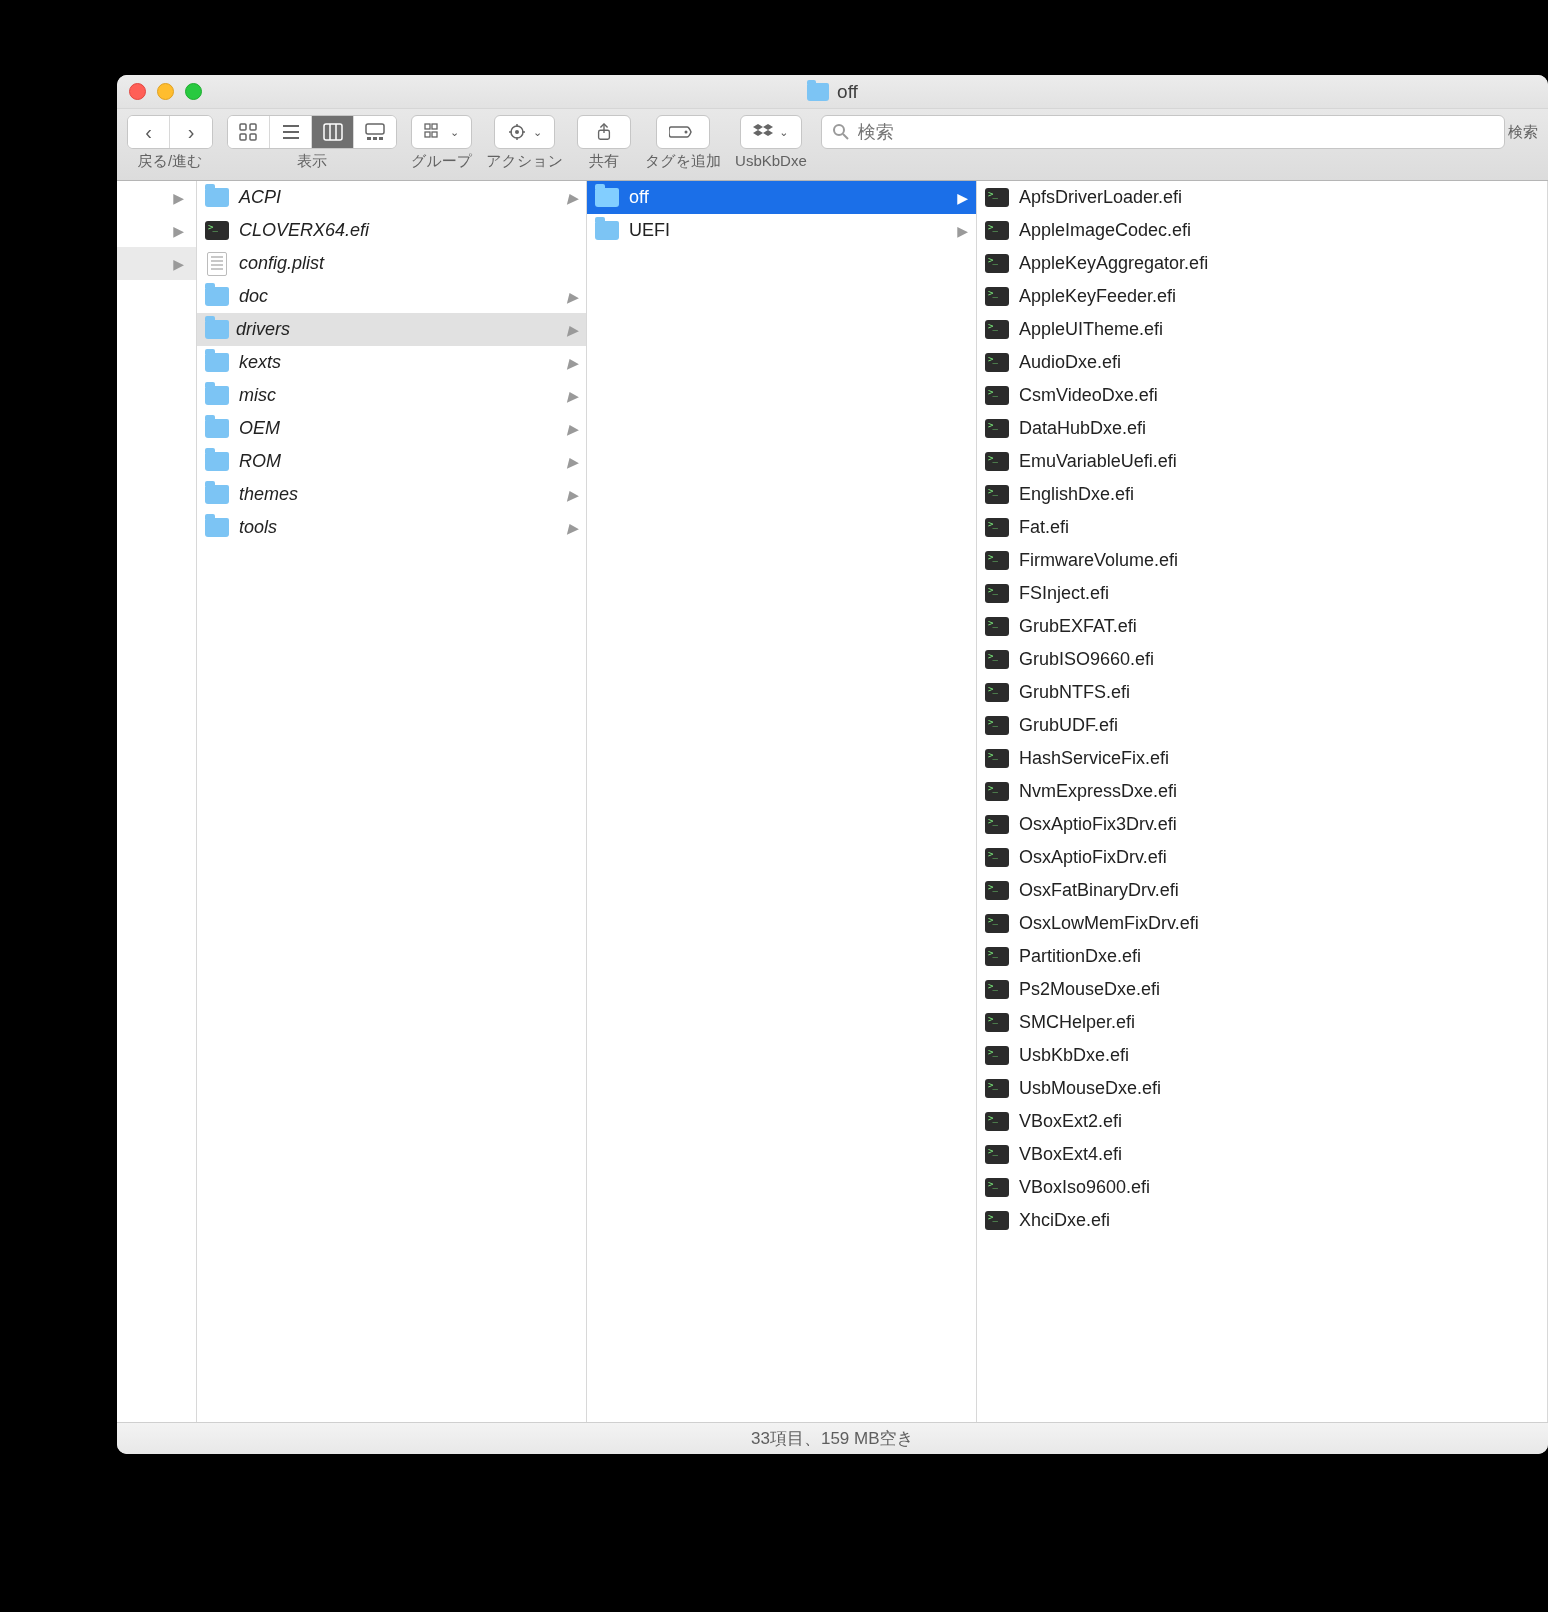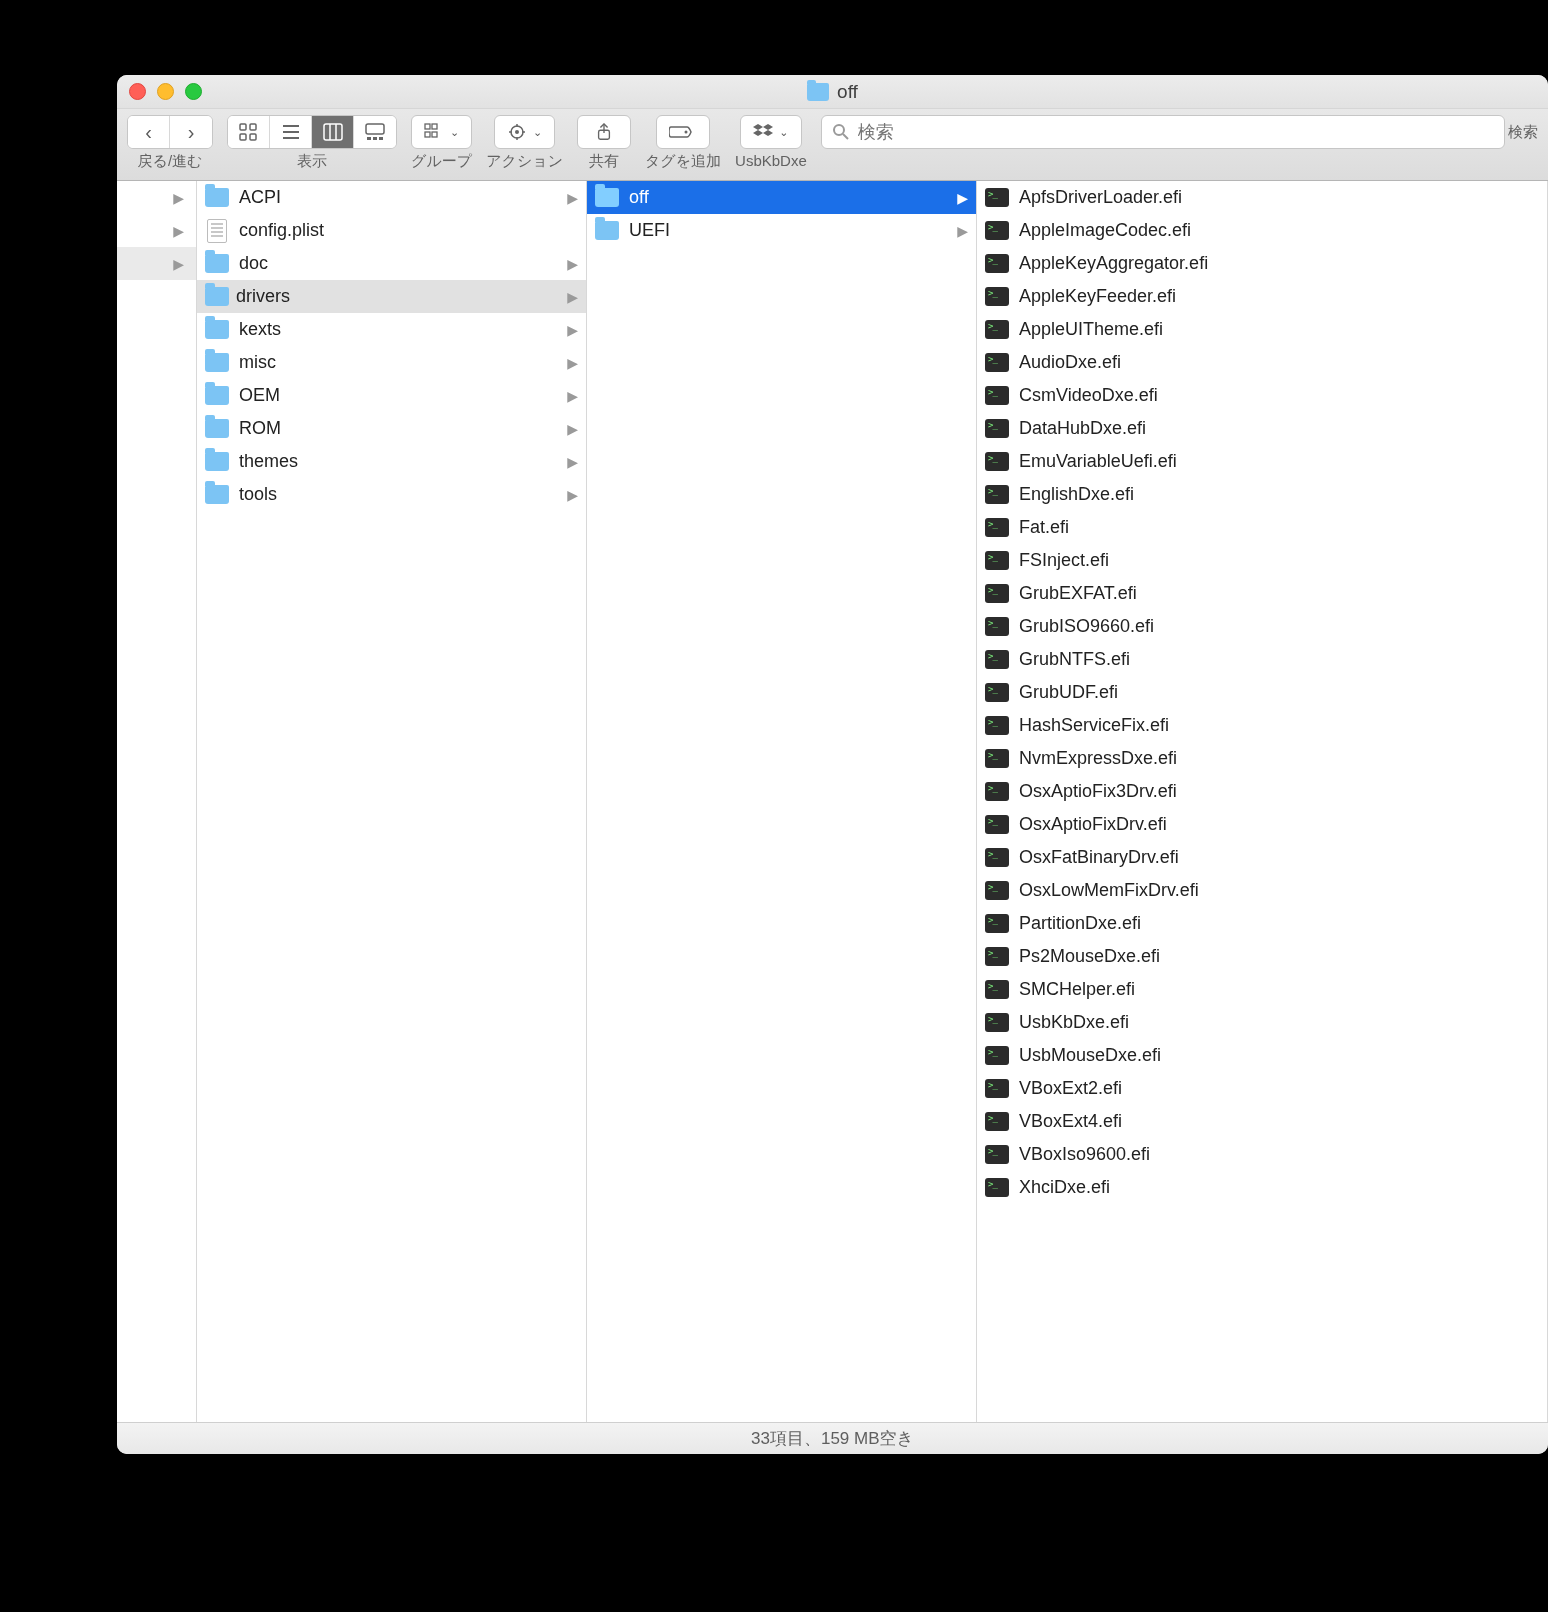--- a/index.html
+++ b/index.html
@@ -87,21 +87,21 @@
   .searchbox input{border:none;outline:none;flex:1;font-size:18px;color:#333;background:transparent;}
   .search-group{flex:1;display:flex;flex-direction:row;gap:3px;align-items:center;}
   .columns{
     flex:1;display:flex;background:#fff;overflow:hidden;
   }
   .col{
     border-right:1px solid #d8d8d8;overflow-y:auto;
     background:#fff;
   }
   .col0{width:80px;background:#fff;}
-  .col1{width:390px;}
+  .col1{width:390px;font-style:italic;}
   .col2{width:390px;}
   .col3{flex:1;}
   .row{
     display:flex;align-items:center;height:33px;padding:0 8px 0 8px;gap:10px;
     font-size:18px;color:#222;position:relative;cursor:default;
   }
   .row .arrow{
     position:absolute;right:8px;color:#9a9a9a;font-size:14px;
   }
   .row.sel{background:#e1e1e1;gap:7px;}
@@ -292,20 +292,24 @@
           <span style="color:#9a9a9a;font-size:14px;">▶</span>
         </div>
       </div>
     <div class="col col1" id="col1">
         <div class="row">
           <span class="folder-icon"></span>
           <span>ACPI</span>
           <span class="arrow">▶</span>
         </div>
         <div class="row">
+          <span class="exec-icon"></span>
+          <span>CLOVERX64.efi</span>
+        </div>
+        <div class="row">
           <span class="doc-icon"></span>
           <span>config.plist</span>
         </div>
         <div class="row">
           <span class="folder-icon"></span>
           <span>doc</span>
           <span class="arrow">▶</span>
         </div>
         <div class="row sel">
           <span class="folder-icon"></span>
@@ -392,20 +396,24 @@
           <span class="exec-icon"></span>
           <span>EmuVariableUefi.efi</span>
         </div>
         <div class="row">
           <span class="exec-icon"></span>
           <span>EnglishDxe.efi</span>
         </div>
         <div class="row">
           <span class="exec-icon"></span>
           <span>Fat.efi</span>
+        </div>
+        <div class="row">
+          <span class="exec-icon"></span>
+          <span>FirmwareVolume.efi</span>
         </div>
         <div class="row">
           <span class="exec-icon"></span>
           <span>FSInject.efi</span>
         </div>
         <div class="row">
           <span class="exec-icon"></span>
           <span>GrubEXFAT.efi</span>
         </div>
         <div class="row">

